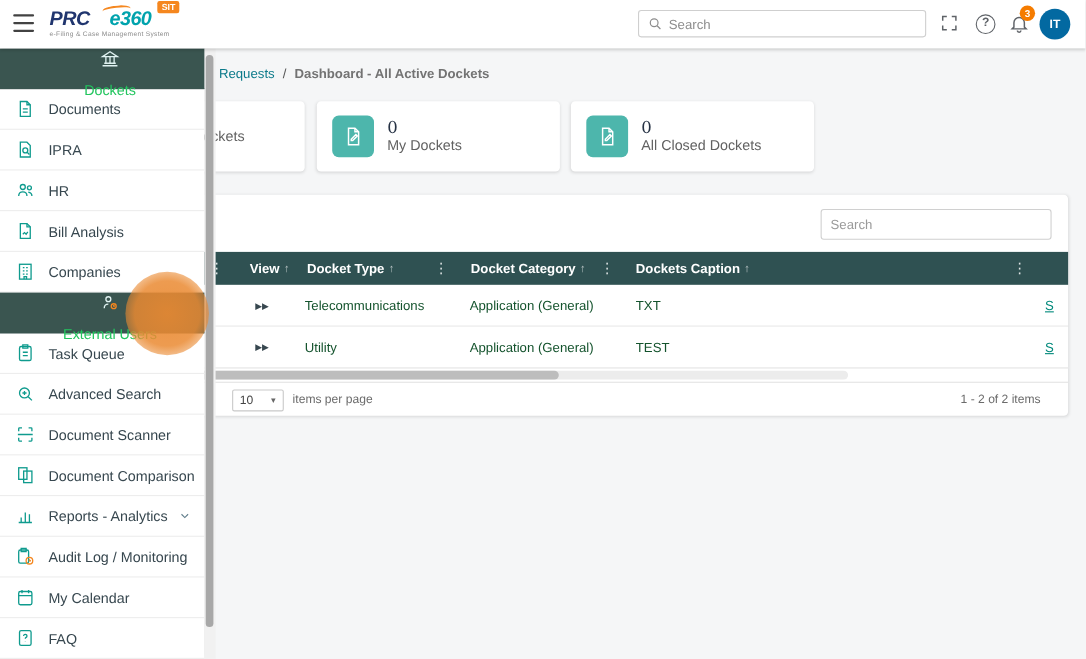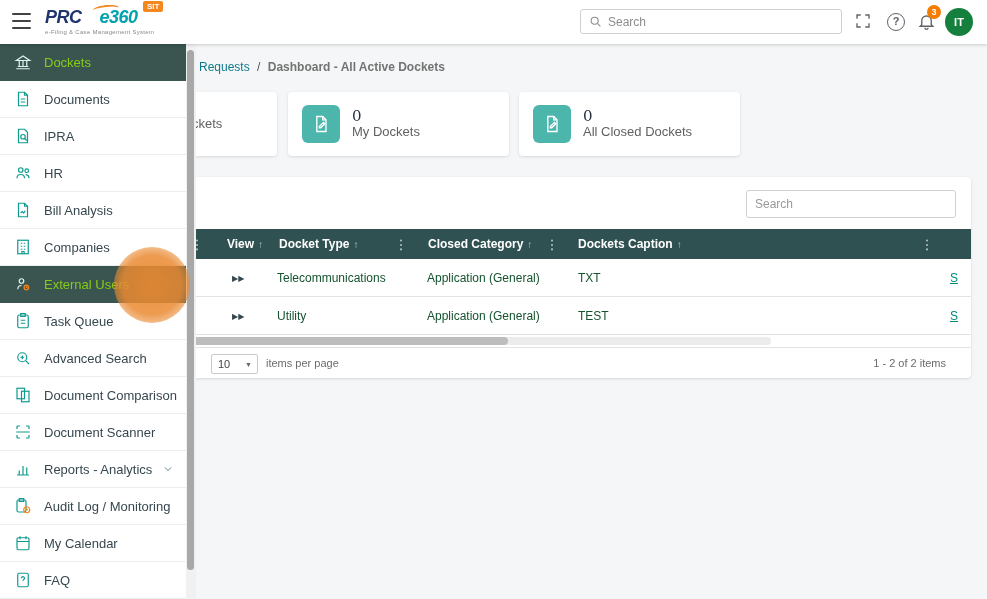--- a/index.html
+++ b/index.html
@@ -19,21 +19,21 @@
   .env-badge { position:absolute; left:143px; top:1px; background:#f5871f; color:#fff; font-size:8px; font-weight:bold; padding:1px 4px; border-radius:2px; }
   .hdr-search { position:absolute; left:580px; top:9px; width:262px; height:25px; border:1px solid #cfcfcf; border-radius:3px; background:#fff; display:flex; align-items:center; padding:0 8px; }
   .hdr-search svg { flex:0 0 auto; margin-right:6px; }
   .hdr-search input { border:none; outline:none; flex:1; font-size:12px; color:#333; background:transparent; }
   .hdr-search input::placeholder { color:#8d8d8d; }
   .hdr-icon { position:absolute; top:12px; width:20px; height:20px; color:#5f6368; cursor:pointer; }
   .icon-fullscreen { left:854px; }
   .icon-help { left:887px; top:13px; width:18px; height:18px; border:1.5px solid #5f6368; border-radius:50%; font-size:11px; font-weight:bold; text-align:center; line-height:15px; color:#5f6368; }
   .icon-bell { left:917px; }
   .bell-badge { position:absolute; left:927px; top:5px; min-width:14px; height:14px; border-radius:7px; background:#f57c00; color:#fff; font-size:9px; font-weight:bold; text-align:center; line-height:14px; padding:0 2px; z-index:31; }
-  .avatar { position:absolute; left:945px; top:8px; width:28px; height:28px; border-radius:50%; background:#15803d; color:#fff; font-size:11px; font-weight:bold; display:flex; align-items:center; justify-content:center; cursor:pointer; }
+  .avatar { position:absolute; left:945px; top:8px; width:28px; height:28px; border-radius:50%; background:#0369a1; color:#fff; font-size:11px; font-weight:bold; display:flex; align-items:center; justify-content:center; cursor:pointer; }
 
   
   .content { position:absolute; left:0; right:0; top:44px; bottom:0; background:#f5f6f7; z-index:1; }
   .breadcrumb { position:absolute; left:199px; top:16px; font-size:12px; color:#555; }
   .breadcrumb .bc-link { color:#0b7a8a; cursor:pointer; }
   .breadcrumb .bc-sep { margin:0 4px; color:#555; }
   .breadcrumb .bc-current { color:#737373;font-weight:bold; }
 
   .card { position:absolute; top:48px; height:64px; background:#fff; border-radius:4px; box-shadow:0 1px 3px rgba(0,0,0,.12); display:flex; align-items:center; padding:0 14px; cursor:pointer; }
   .card-1 { left:55px; width:222px; }
@@ -67,21 +67,21 @@
   .pager-range { position:absolute; right:25px; top:50%; transform:translateY(-50%); font-size:11px; color:#6b6b6b; }
 
   
   .footer { position:absolute; left:0; right:0; bottom:0; height:21px; background:#f5f6f7; border-top:1px solid #e0e0e0; display:flex; align-items:center; padding-left:202px; font-size:11px; color:#616161; gap:6px; }
   .footer .f-sep { color:#333; }
 
   
   .sidebar { position:absolute; left:0; top:44px; bottom:0; width:186px; background:#fff; z-index:20; box-shadow:2px 0 6px rgba(0,0,0,.15); }
   .side-item { height:37px; display:flex; align-items:center; gap:12px; padding-left:14px; border-bottom:1px solid #ededed; font-size:13px; color:#37474f; cursor:pointer; position:relative; }
   .side-item .si-icon { width:18px; height:18px; color:#0f9b8e; flex:0 0 auto; display:flex; align-items:center; justify-content:center; }
-  .side-item.active { background:#3a5550; color:#84cc16; border-bottom-color:#3a5550; }
+  .side-item.active { background:#3a5550; color:#22c55e; border-bottom-color:#3a5550;flex-direction:column; }
   .side-item.active .si-icon { color:#e0f2f1; }
   .si-chevron { position:absolute; right:12px; color:#607d8b; display:flex; }
   .vscroll { position:absolute; left:186px; top:44px; bottom:0; width:10px; background:#f1f1f1; z-index:21; }
   .vscroll-thumb { position:absolute; left:1px; top:6px; width:7px; height:520px; background:#a8a8a8; border-radius:4px; cursor:grab; }
 
   
   .click-circle { position:absolute; left:114px; top:247px; width:76px; height:76px; border-radius:50%; z-index:25;
     background:radial-gradient(circle, rgba(234,138,50,.92) 0%, rgba(234,138,50,.85) 55%, rgba(234,138,50,.45) 78%, rgba(234,138,50,0) 100%); pointer-events:none; }
 
   svg.ic { display:block; }
@@ -149,21 +149,21 @@
         <span class="th" style="left:47px">
           <span>View</span>
             <span class="sort">↑</span>
         </span>
         <span class="th" style="left:99px">
           <span>Docket Type</span>
             <span class="sort">↑</span>
         </span>
         <span class="kebab" style="left:214px">⋮</span>
         <span class="th" style="left:248px">
-          <span>Closed Category</span>
+          <span>Docket Category</span>
             <span class="sort">↑</span>
         </span>
         <span class="kebab" style="left:365px">⋮</span>
         <span class="th" style="left:398px">
           <span>Dockets Caption</span>
             <span class="sort">↑</span>
         </span>
         <span class="kebab" style="left:740px">⋮</span>
       </div>
 
@@ -295,34 +295,34 @@
             <circle cx="11" cy="11" r="6"></circle>
             <path d="M15.5 15.5L20 20M8.5 11h5M11 8.5v5"></path>
           </svg>
       </span>
       <span>Advanced Search</span>
     </div>
 
     <div class="side-item">
       <span class="si-icon">
         <svg class="ic" width="18" height="18" viewBox="0 0 24 24" fill="none" stroke="currentColor" stroke-width="1.6">
+            <path d="M4 8V5a1 1 0 011-1h3M20 8V5a1 1 0 00-1-1h-3M4 16v3a1 1 0 001 1h3M20 16v3a1 1 0 01-1 1h-3M3 12h18"></path>
+          </svg>
+      </span>
+      <span>Document Scanner</span>
+    </div>
+
+    <div class="side-item">
+      <span class="si-icon">
+        <svg class="ic" width="18" height="18" viewBox="0 0 24 24" fill="none" stroke="currentColor" stroke-width="1.6">
             <rect x="4" y="3" width="10" height="14"></rect>
             <rect x="10" y="7" width="10" height="14"></rect>
           </svg>
       </span>
       <span>Document Comparison</span>
-    </div>
-
-    <div class="side-item">
-      <span class="si-icon">
-        <svg class="ic" width="18" height="18" viewBox="0 0 24 24" fill="none" stroke="currentColor" stroke-width="1.6">
-            <path d="M4 8V5a1 1 0 011-1h3M20 8V5a1 1 0 00-1-1h-3M4 16v3a1 1 0 001 1h3M20 16v3a1 1 0 01-1 1h-3M3 12h18"></path>
-          </svg>
-      </span>
-      <span>Document Scanner</span>
     </div>
 
     <div class="side-item">
       <span class="si-icon">
         <svg class="ic" width="18" height="18" viewBox="0 0 24 24" fill="none" stroke="currentColor" stroke-width="1.6">
             <path d="M4 20h16M7 20v-6M12 20V8M17 20v-10"></path>
           </svg>
       </span>
       <span>Reports - Analytics</span>
       <span class="si-chevron">

